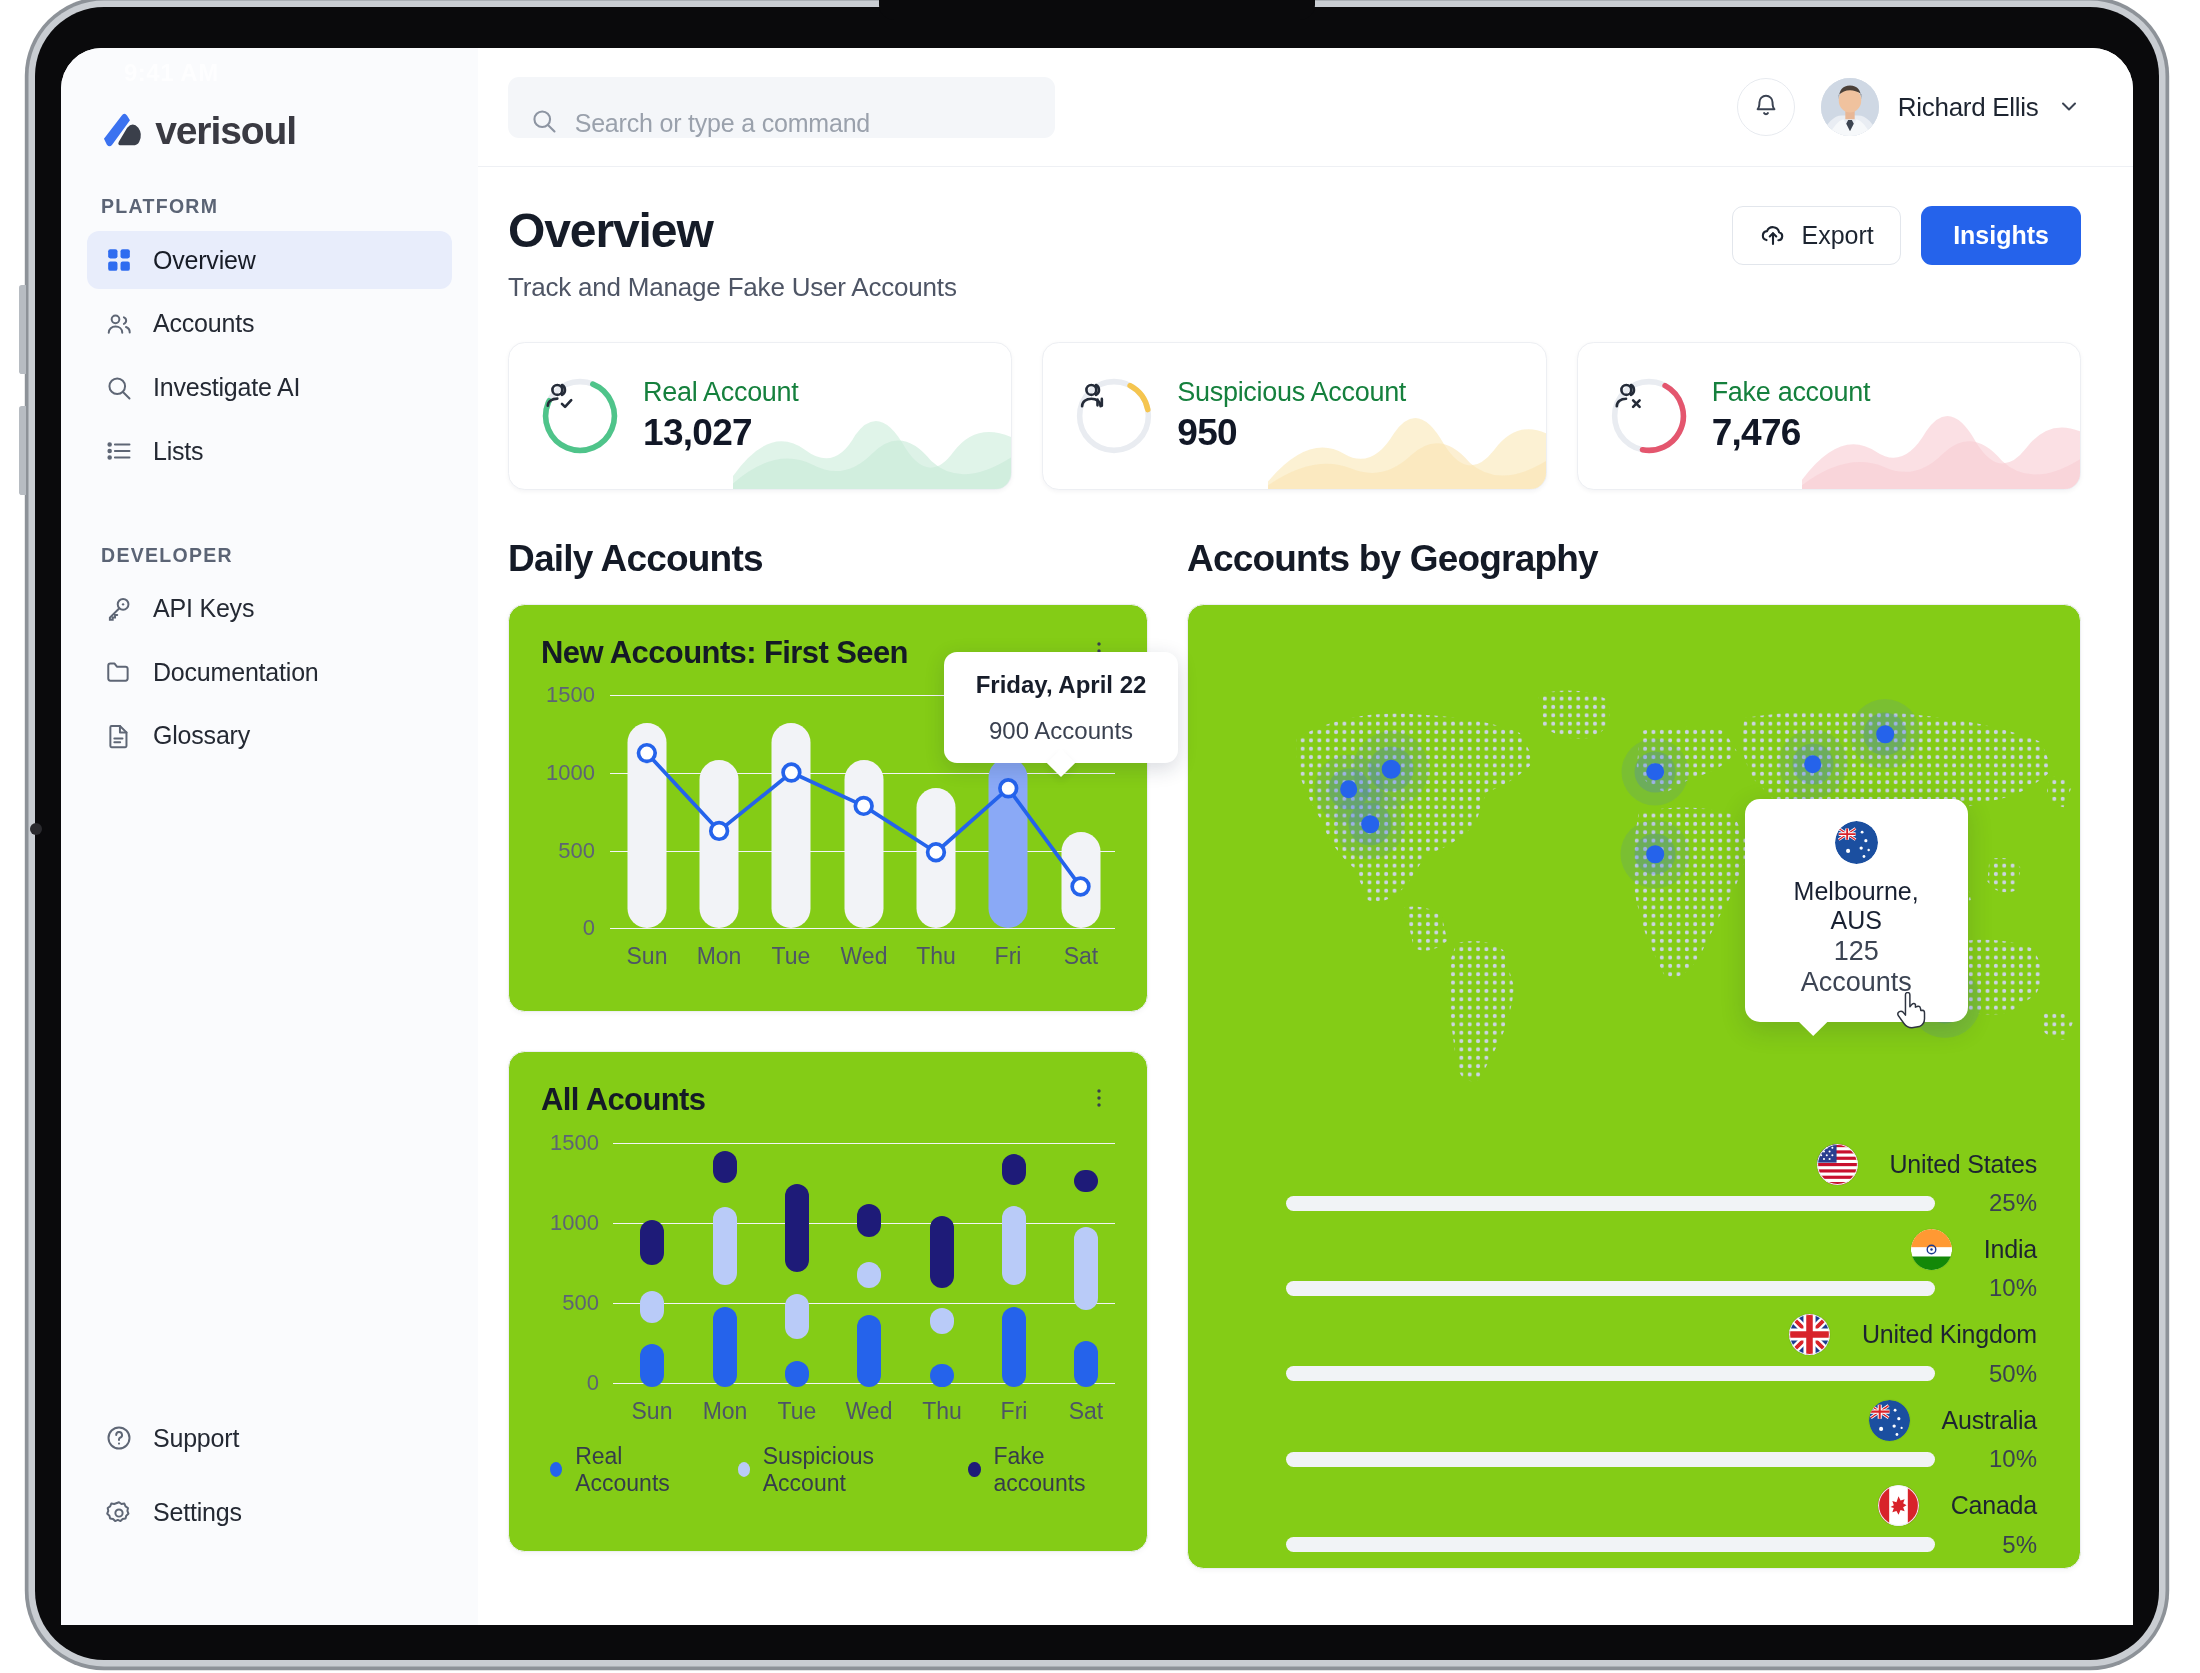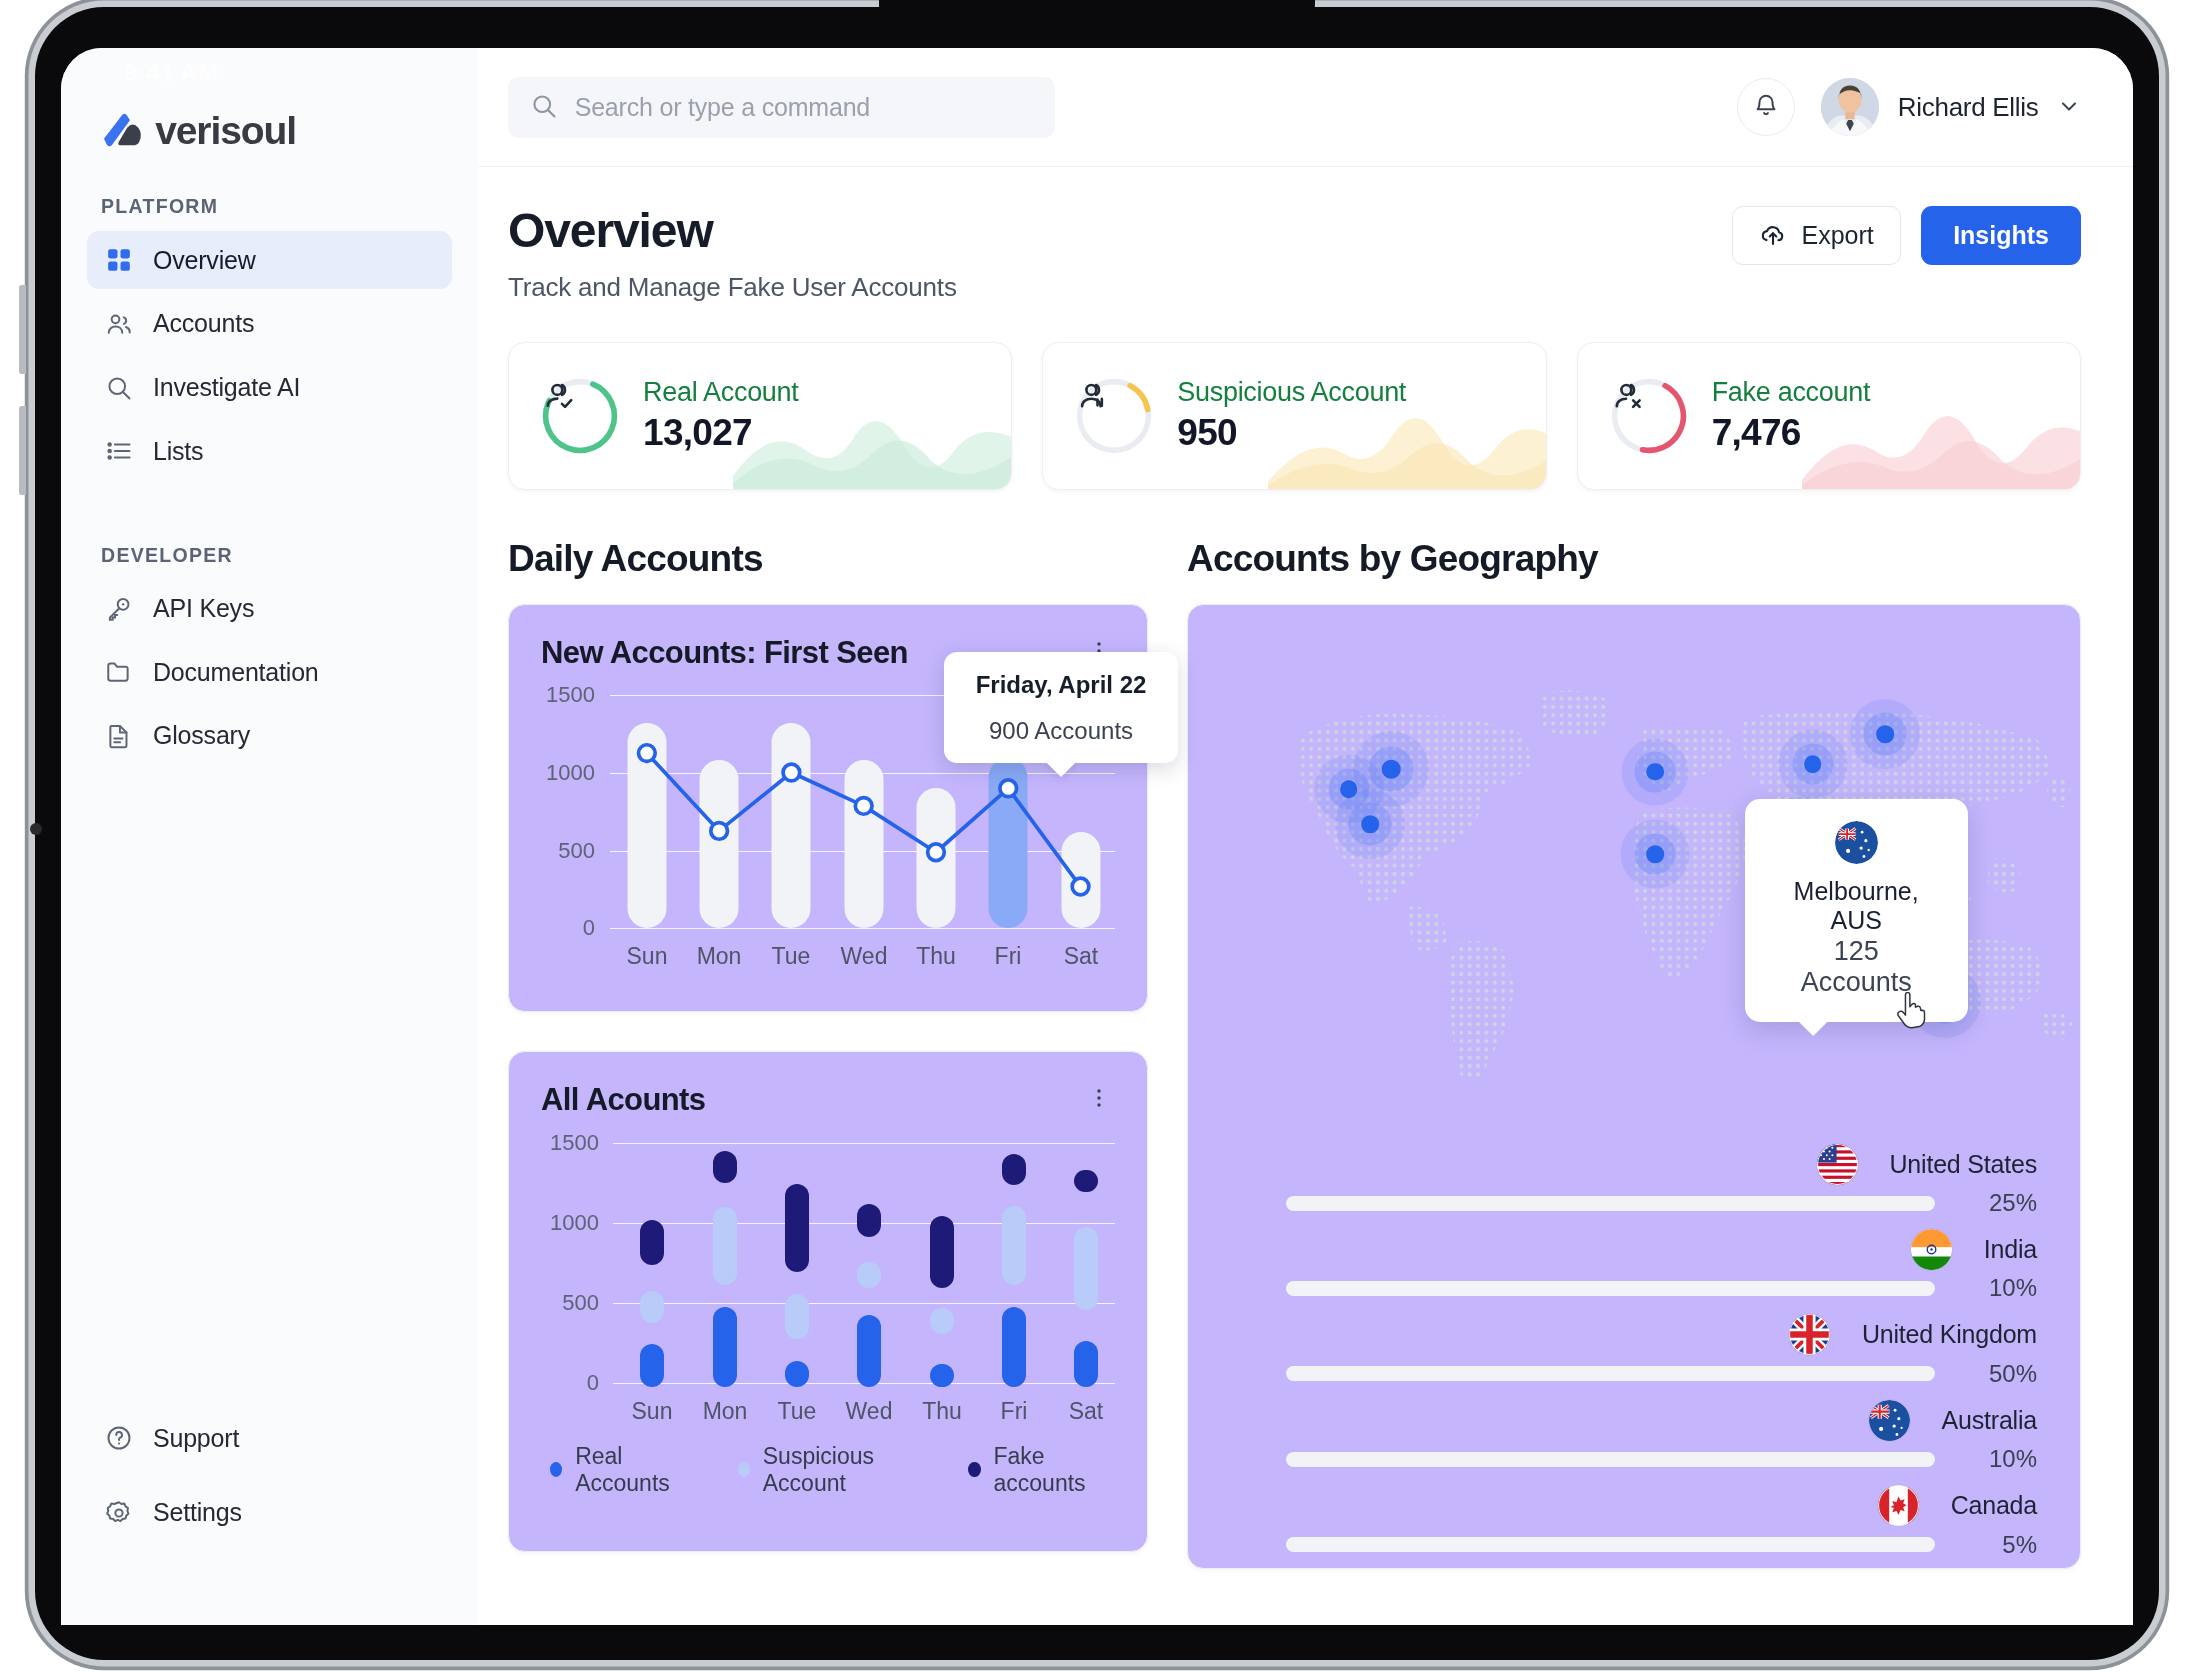--- a/index.html
+++ b/index.html
@@ -113,21 +113,21 @@
   
   #topbar {
     height: 119px; flex: 0 0 119px;
     display: flex; align-items: center;
     padding: 0 52px 0 30px;
     border-bottom: 0.9px solid #eef0f4;
   }
   #search-box {
     width: 547px; height: 61px;
     background: #f4f6f9; border-radius: 11px;
-    display: flex; align-items: center; gap: 16.7px;
+    display: flex; align-items: flex-end; gap: 16.7px;
     padding: 0 22px;
   }
   #search-placeholder {
     font-size: 25px; color: #9aa1ac; letter-spacing: -0.2px;
   }
   #topbar-right {
     margin-left: auto; display: flex; gap: 26px;
   }
   #notification-button {
     width: 58px; height: 58px; border-radius: 50%;
@@ -199,21 +199,21 @@
 
   
   #panels-row { display: flex; gap: 39px; margin-top: 48px; }
   #col-left { width: 640px; flex: 0 0 640px; }
   #col-right { flex: 1 1 auto; }
   .section-title {
     font-size: 37px; font-weight: 700; color: #141a26;
     letter-spacing: -0.8px; margin-bottom: 24px;
   }
   .panel {
-    background: #c4b5fd; border: 0.9px solid #edeff3; border-radius: 16.7px;
+    background: #84cc16; border: 0.9px solid #edeff3; border-radius: 16.7px;
     box-shadow: 0 1.9px 5.6px rgba(20,30,50,0.04);
   }
   .panel-head {
     display: flex; align-items: flex-start;
     padding: 30px 32px 0 32px;
   }
   .panel-title {
     font-size: 31px; font-weight: 700; color: #141a26; letter-spacing: -0.6px;
   }
   .panel-menu {

